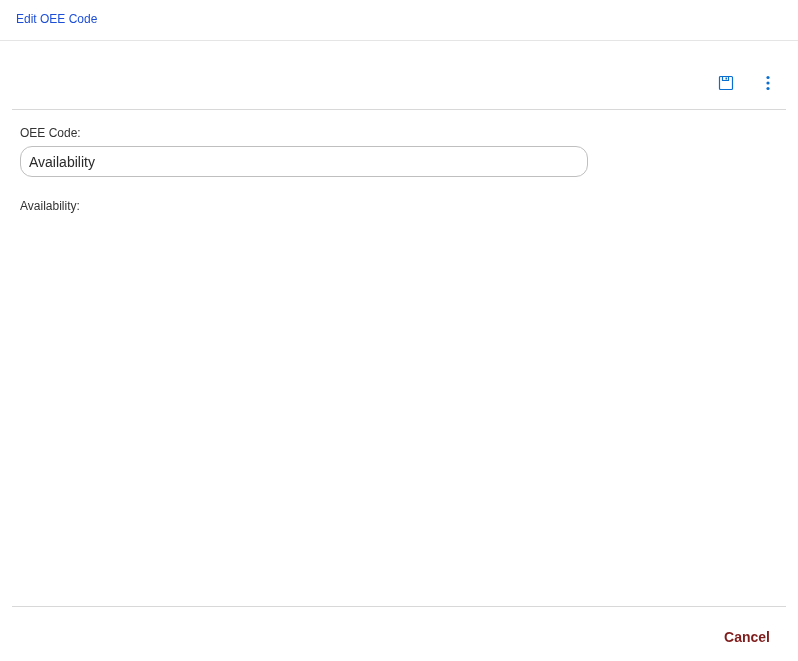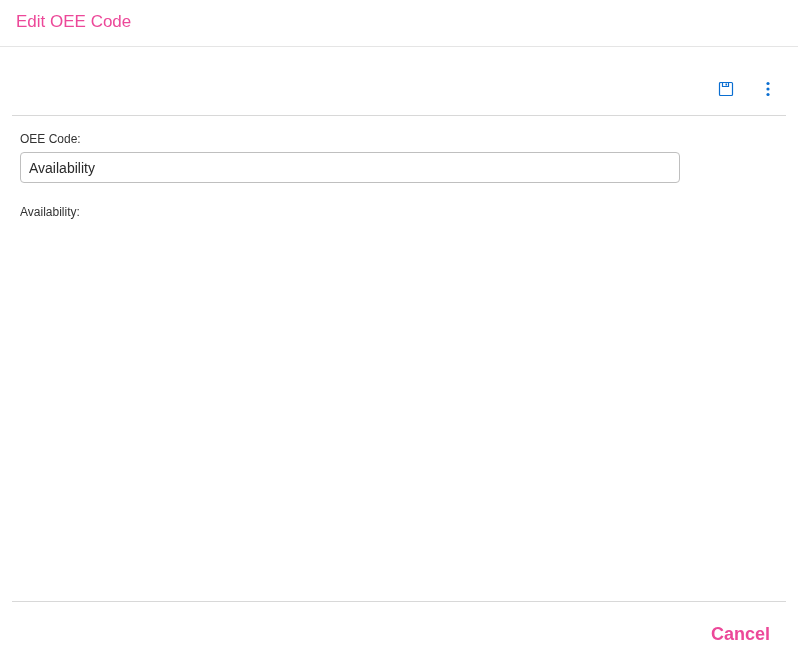--- a/index.html
+++ b/index.html
@@ -12,23 +12,23 @@
       background: #ffffff;
       width: 798px;
       height: 661px;
       position: relative;
     }
     .header {
       padding: 12px 16px 14px 16px;
       border-bottom: 1px solid #e5e5e5;
     }
     .header h1 {
-      font-size: 17px;
+      font-size: 12px;
       font-weight: 400;
-      color: #ec4899;
+      color: #1d4ed8;
     }
     .toolbar {
       display: flex;
       justify-content: flex-end;
       align-items: center;
       padding: 32px 20px 16px 20px;
       gap: 22px;
     }
     .icon-btn {
       cursor: pointer;
@@ -49,45 +49,45 @@
       margin-bottom: 22px;
     }
     .form-group label {
       display: block;
       font-size: 12px;
       font-weight: 400;
       color: #333333;
       margin-bottom: 6px;
     }
     .form-group input {
-      width: 660px;
+      width: 568px;
       height: 31px;
       padding: 4px 8px;
       font-size: 14px;
       color: #2a2a2a;
       border: 1px solid #bfbfbf;
-      border-radius: 4px;
+      border-radius: 12px;
       outline: none;
     }
     .footer {
       position: absolute;
       bottom: 0;
       left: 0;
       right: 0;
       border-top: 1px solid #d8d8d8;
       margin: 0 12px;
       padding: 18px 8px 12px 0;
       display: flex;
       justify-content: flex-end;
     }
     .cancel-btn {
       background: none;
       border: none;
-      color: #ec4899;
-      font-size: 18px;
+      color: #7f1d1d;
+      font-size: 14px;
       font-weight: 700;
       cursor: pointer;
       padding: 4px 8px;
     }
   </style>
 </head>
 <body>
 
 <div class="header">
   <h1>Edit OEE Code</h1>

